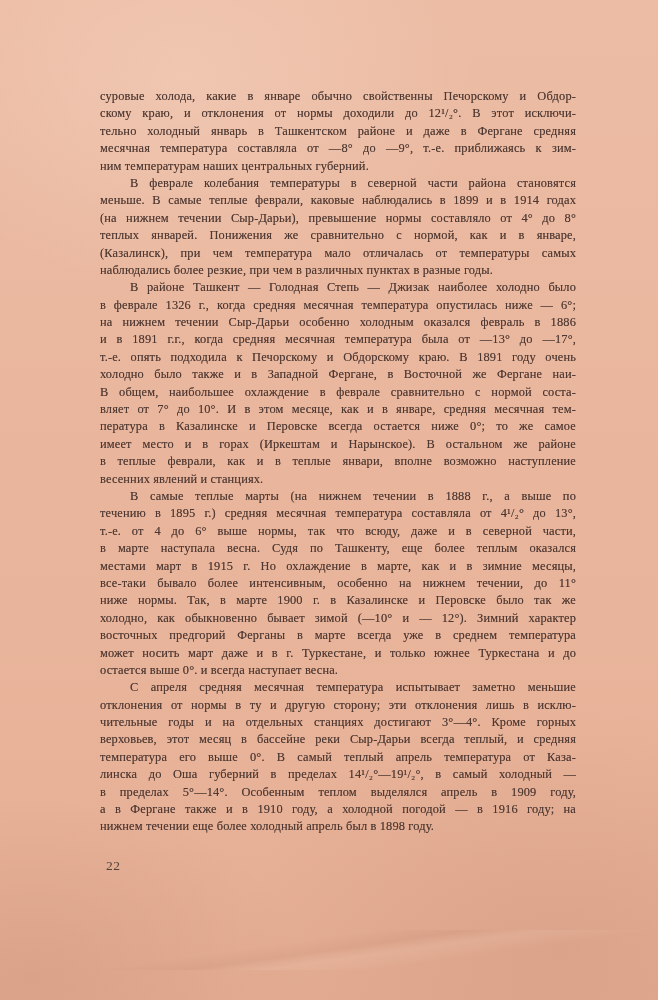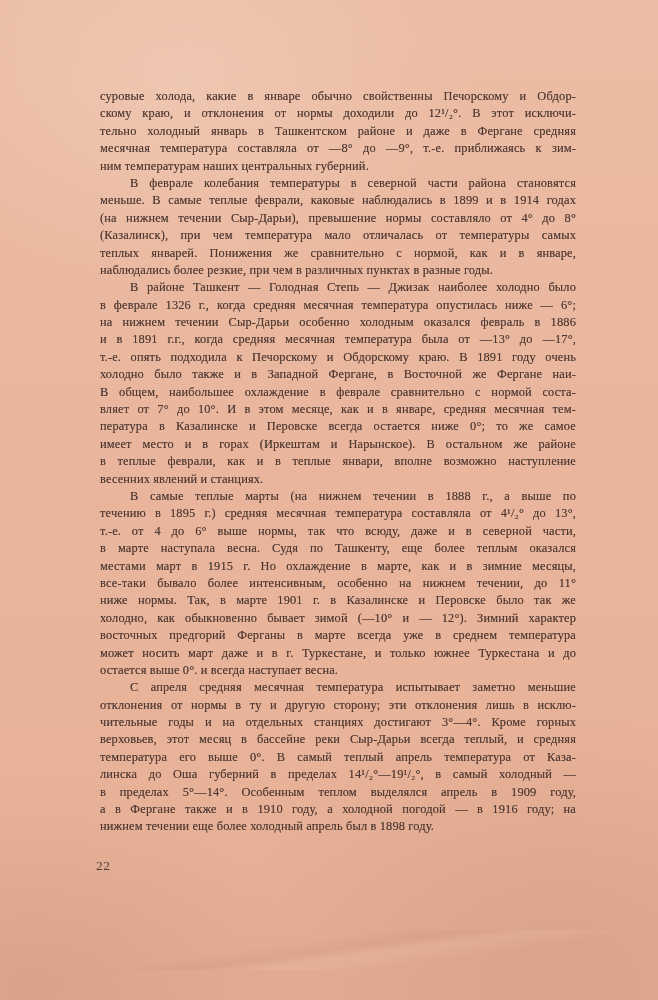--- a/index.html
+++ b/index.html
@@ -37,21 +37,21 @@
     line-height: 17.4px;
     overflow: hidden;
     text-align: justify;
     text-align-last: justify;
     white-space: normal;
   }
   .line.last { text-align-last: left; }
   .line.indent { padding-left: 30px; }
   .pageno {
     position: absolute;
-    left: 96px; top: 858px;
+    left: 106px; top: 858px;
     color: #554039;
     font-size: 13.5px;
     letter-spacing: 0.5px;
   }
 </style>
 </head>
 <body>
 
 <div class="page">
   <div class="crease"></div>
@@ -60,22 +60,22 @@
         <div class="line">суровые холода, какие в январе обычно свойственны Печорскому и Обдор-</div>
         <div class="line">скому краю, и отклонения от нормы доходили до 12¹/₂°.  В этот исключи-</div>
         <div class="line">тельно холодный январь в Ташкентском районе и даже в Фергане средняя</div>
         <div class="line">месячная температура составляла от —8° до —9°, т.-е. приближаясь к зим-</div>
         <div class="line last">ним температурам наших центральных губерний.</div>
       </div>
       <div class="para">
         <div class="line indent">В феврале колебания температуры в северной части района становятся</div>
         <div class="line">меньше. В самые теплые феврали, каковые наблюдались в 1899 и в 1914 годах</div>
         <div class="line">(на нижнем течении Сыр-Дарьи), превышение нормы составляло от 4° до 8°</div>
+        <div class="line">теплых январей.  Понижения же сравнительно с нормой, как и в январе,</div>
         <div class="line">(Казалинск), при чем температура мало отличалась от температуры самых</div>
-        <div class="line">теплых январей.  Понижения же сравнительно с нормой, как и в январе,</div>
         <div class="line last">наблюдались более резкие, при чем в различных пунктах в разные годы.</div>
       </div>
       <div class="para">
         <div class="line indent">В районе Ташкент — Голодная Степь — Джизак наиболее холодно было</div>
         <div class="line">в феврале 1326 г., когда средняя месячная температура опустилась ниже — 6°;</div>
         <div class="line">на нижнем течении Сыр-Дарьи особенно холодным оказался февраль в 1886</div>
         <div class="line">и в 1891 г.г., когда средняя месячная температура была от —13° до —17°,</div>
         <div class="line">т.-е. опять подходила к Печорскому и Обдорскому краю.  В 1891 году очень</div>
         <div class="line">холодно было также и в Западной Фергане, в Восточной же Фергане наи-</div>
         <div class="line">В общем, наибольшее охлаждение в феврале сравнительно с нормой соста-</div>
@@ -85,21 +85,21 @@
         <div class="line">в теплые феврали, как и в теплые январи, вполне возможно наступление</div>
         <div class="line last">весенних явлений и станциях.</div>
       </div>
       <div class="para">
         <div class="line indent">В самые теплые марты (на нижнем течении в 1888 г., а выше по</div>
         <div class="line">течению в 1895 г.) средняя месячная температура составляла от 4¹/₂° до 13°,</div>
         <div class="line">т.-е. от 4 до 6° выше нормы, так что всюду, даже и в северной части,</div>
         <div class="line">в марте наступала весна.  Судя по Ташкенту, еще более теплым оказался</div>
         <div class="line">местами март в 1915 г.  Но охлаждение в марте, как и в зимние месяцы,</div>
         <div class="line">все-таки бывало более интенсивным, особенно на нижнем течении, до 11°</div>
-        <div class="line">ниже нормы. Так, в марте 1901 г. в Казалинске и Перовске было так же</div>
+        <div class="line">ниже нормы. Так, в марте 1900 г. в Казалинске и Перовске было так же</div>
         <div class="line">холодно, как обыкновенно бывает зимой (—10° и — 12°).  Зимний характер</div>
         <div class="line">восточных предгорий Ферганы в марте всегда уже в среднем температура</div>
         <div class="line">может носить март даже и в г. Туркестане, и только южнее Туркестана и до</div>
         <div class="line last">остается выше 0°. и всегда наступает весна.</div>
       </div>
       <div class="para">
         <div class="line indent">С апреля средняя месячная температура испытывает заметно меньшие</div>
         <div class="line">отклонения от нормы в ту и другую сторону;  эти отклонения лишь в исклю-</div>
         <div class="line">чительные годы и на отдельных станциях достигают 3°—4°.  Кроме горных</div>
         <div class="line">верховьев, этот месяц в бассейне реки Сыр-Дарьи всегда теплый, и средняя</div>

